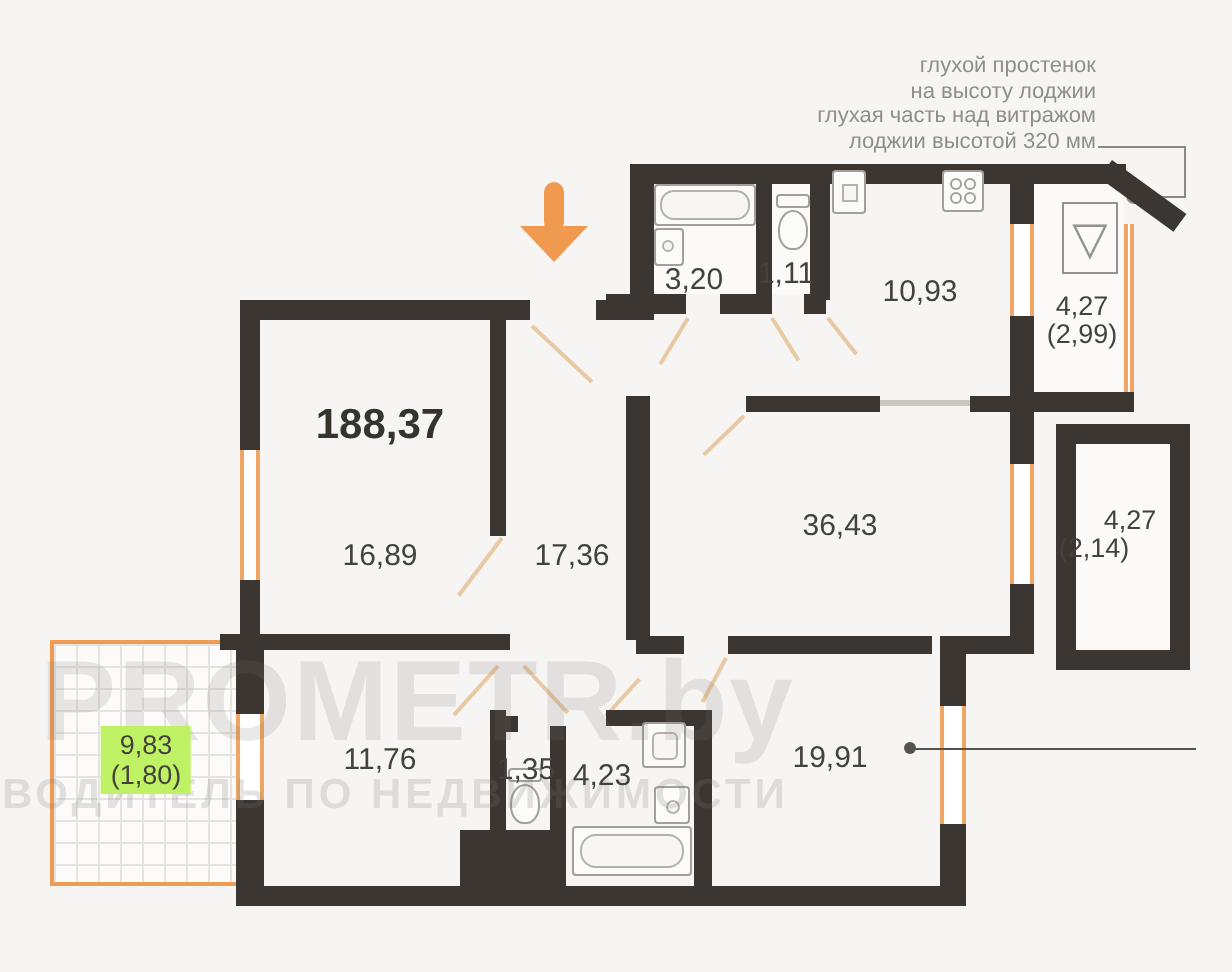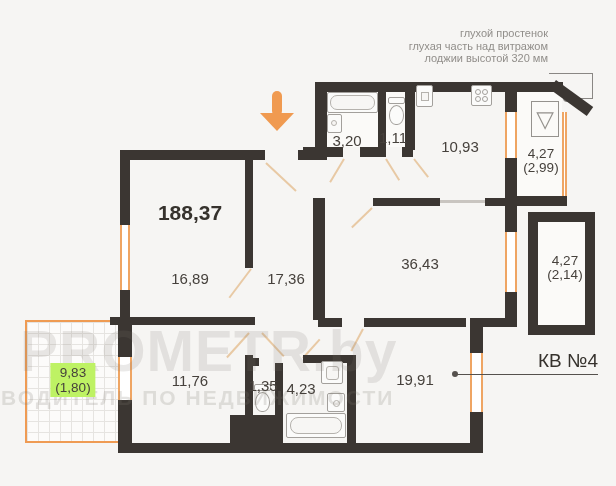--- a/index.html
+++ b/index.html
@@ -63,20 +63,21 @@
 </head>
 <body>
 
 <div class="stage">
 
   <span class="wm1">PROMETR.by</span>
   <span class="wm2">ПУТЕВОДИТЕЛЬ ПО НЕДВИЖИМОСТИ</span>
 
   <div class="annotation">
     <span>глухой простенок</span>
+    <span>на высоту лоджии</span>
     <span>глухая часть над витражом</span>
     <span>лоджии высотой 320 мм</span>
   </div>
   <i class="ld" style="left:549px;top:73px;width:44px;height:1px;"></i>
   <i class="ld" style="left:592px;top:73px;width:1px;height:26px;"></i>
   <i class="ld" style="left:570px;top:98px;width:23px;height:1px;"></i>
   <i class="dot" style="left:563px;top:94px;width:8px;height:8px;"></i>
 
   <i class="arr-shaft"></i>
   <i class="arr-head"></i>
@@ -186,27 +187,26 @@
   <span class="lbl total" style="left:190px;top:213px;">188,37</span>
   <span class="lbl" style="left:347px;top:140px;">3,20</span>
   <span class="lbl" style="left:393px;top:137px;">1,11</span>
   <span class="lbl" style="left:460px;top:146px;">10,93</span>
   <span class="lbl sm" style="left:541px;top:153px;">4,27</span>
   <span class="lbl sm" style="left:541px;top:167px;">(2,99)</span>
   <span class="lbl" style="left:190px;top:278px;">16,89</span>
   <span class="lbl" style="left:286px;top:278px;">17,36</span>
   <span class="lbl" style="left:420px;top:263px;">36,43</span>
   <span class="lbl sm" style="left:565px;top:260px;">4,27</span>
-  <span class="lbl sm" style="left:565px;top:274px;">(2,14)</span>
+  <span class="lbl sm" style="left:547px;top:274px;">(2,14)</span>
   <div class="badge" style="left:73px;top:380px;">
     <span>9,83</span><br>
     <span>(1,80)</span>
   </div>
   <span class="lbl" style="left:190px;top:380px;">11,76</span>
   <span class="lbl" style="left:263px;top:385px;">1,35</span>
   <span class="lbl" style="left:301px;top:388px;">4,23</span>
   <span class="lbl" style="left:415px;top:379px;">19,91</span>
 
-  <span class="kv">КВ №4</span>
   <i class="ld-dark" style="left:456px;top:374px;width:142px;height:1px;z-index:5;"></i>
   <i class="dot" style="left:452px;top:371px;width:6px;height:6px;background:#55514d;z-index:5;"></i>
 
 </div>
 
 </body></html>

